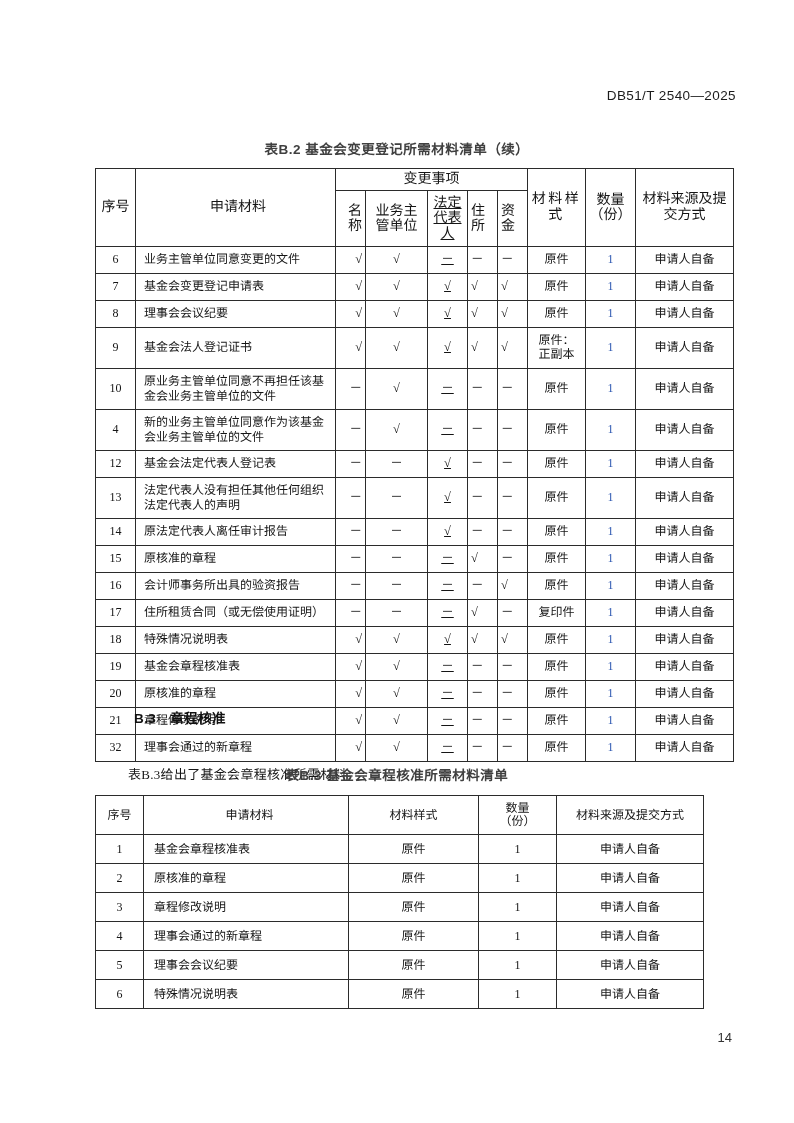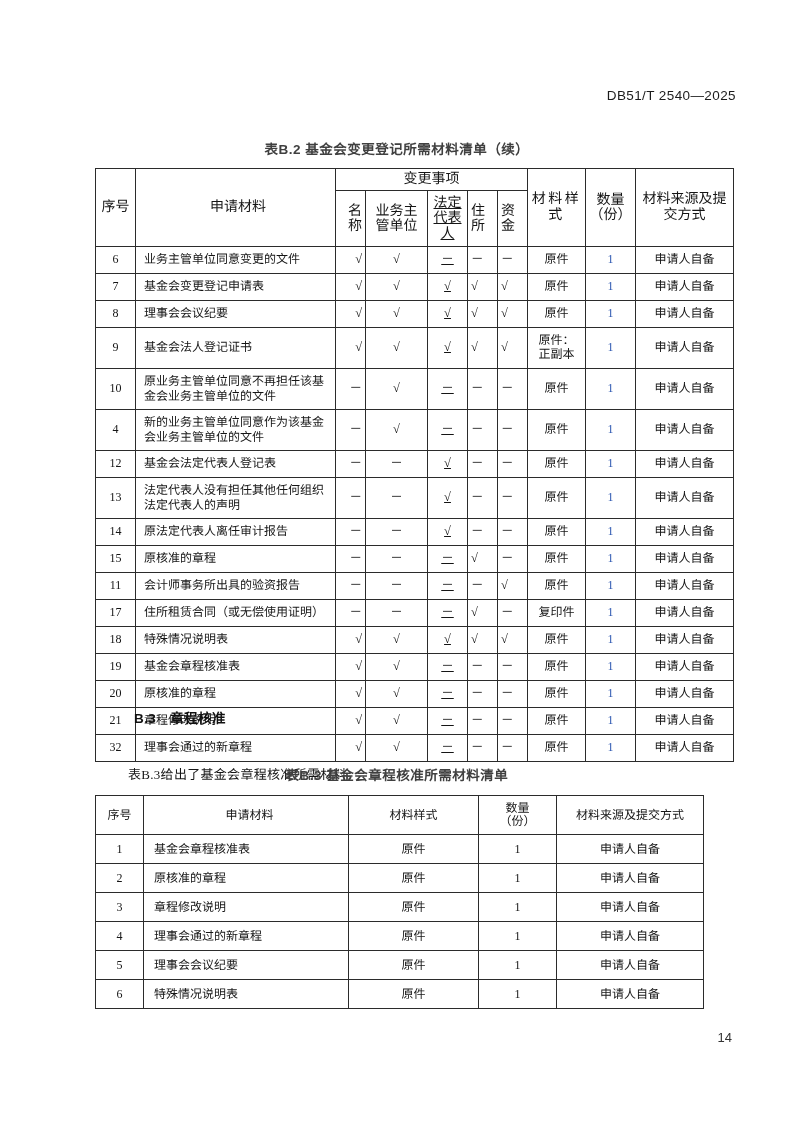--- a/index.html
+++ b/index.html
@@ -341,21 +341,21 @@
             <td class="c-ming"><span class="mark">－</span></td>
             <td class="c-yewu"><span class="mark">－</span></td>
             <td class="c-fading"><span class="mark">－</span></td>
             <td class="c-zhusuo"><span class="mark">√</span></td>
             <td class="c-zijin"><span class="mark">－</span></td>
             <td class="c-style">原件</td>
             <td class="c-qty"><span class="qty">1</span></td>
             <td class="c-src">申请人自备</td>
           </tr>
           <tr>
-            <td class="c-no">11</td>
+            <td class="c-no">16</td>
             <td class="c-mat">会计师事务所出具的验资报告</td>
             <td class="c-ming"><span class="mark">－</span></td>
             <td class="c-yewu"><span class="mark">－</span></td>
             <td class="c-fading"><span class="mark">－</span></td>
             <td class="c-zhusuo"><span class="mark">－</span></td>
             <td class="c-zijin"><span class="mark">√</span></td>
             <td class="c-style">原件</td>
             <td class="c-qty"><span class="qty">1</span></td>
             <td class="c-src">申请人自备</td>
           </tr>

